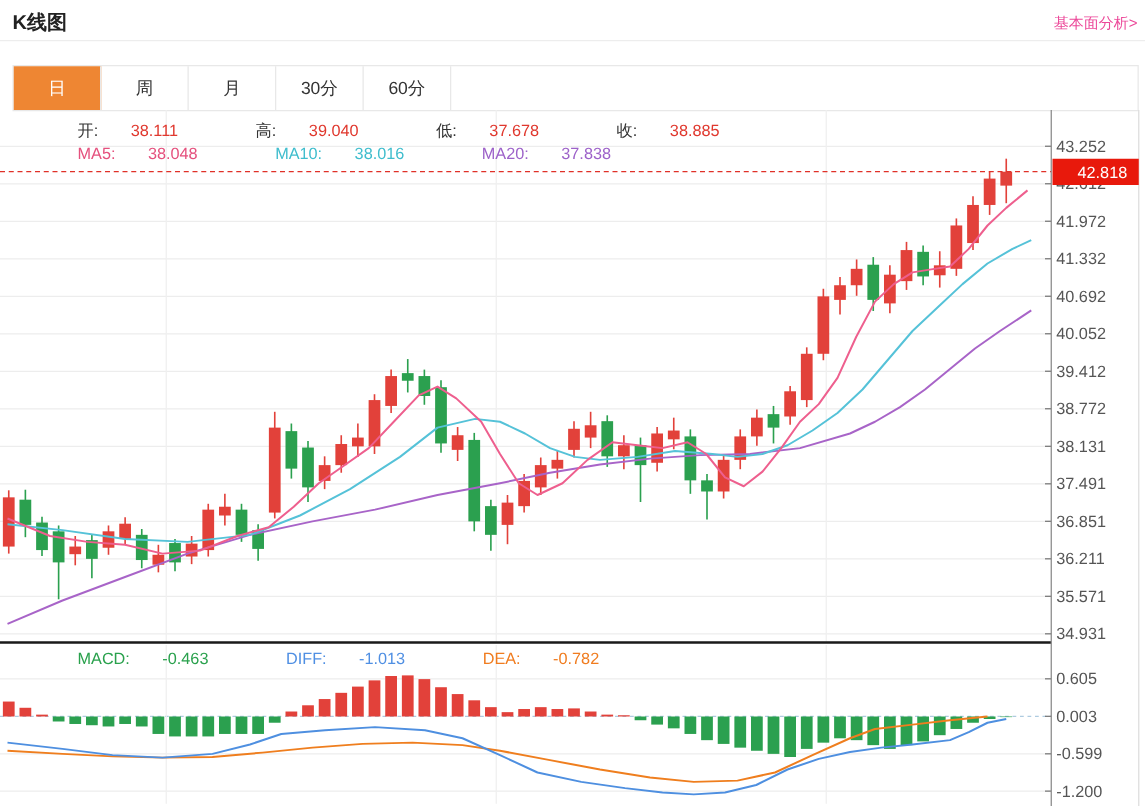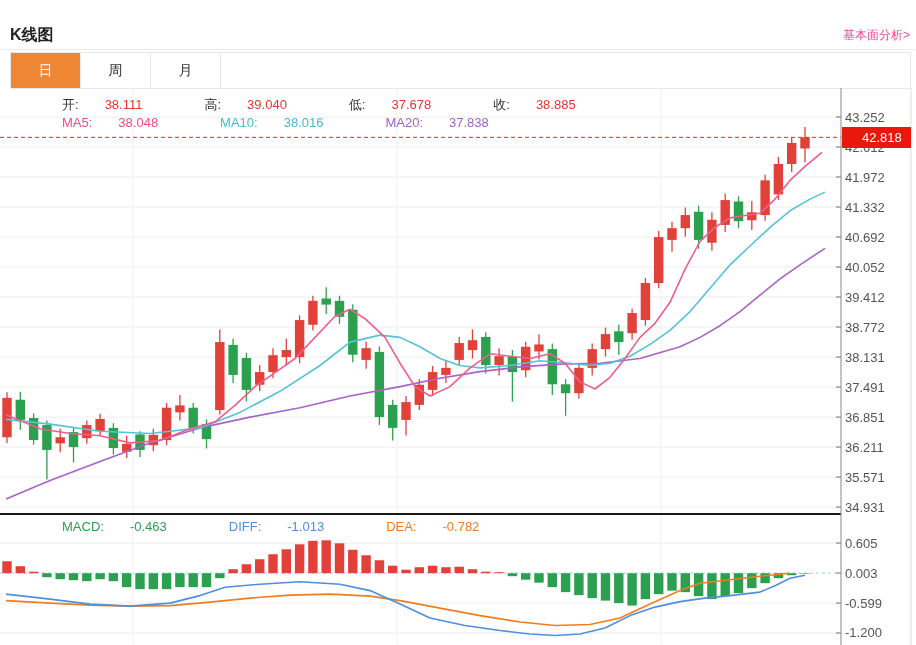--- a/index.html
+++ b/index.html
@@ -1,20 +1,20 @@
 <!DOCTYPE html>
 <html><head>
 <meta charset="utf-8">
 <style>
   * { margin:0; padding:0; box-sizing:border-box; }
   html,body { width:916px; height:645px; background:#ffffff; overflow:hidden;
               font-family:"Liberation Sans", sans-serif; }
   .app { position:relative; width:916px; height:645px; background:#fff; }
 
-  .header { position:absolute; left:0; top:17px; width:916px; height:33px;
+  .header { position:absolute; left:0; top:0; width:916px; height:33px;
             border-bottom:1px solid #ededed; }
   .title  { position:absolute; left:10px; top:8px; font-size:16px; font-weight:bold; color:#222; }
   .fund-link { position:absolute; right:6px; top:10px; font-size:12px; color:#ec4899; cursor:pointer; }
 
   .tabs { position:absolute; left:10px; top:52px; width:901px; height:37px;
           display:flex; border:1px solid #e8e8e8; background:#fff; }
   .tab  { width:70px; height:100%; display:flex; align-items:center; justify-content:center;
           font-size:14px; color:#333; border-right:1px solid #e8e8e8; cursor:pointer; }
   .tab.active { background:#ee8633; color:#fff; }
   .tab-filler { flex:1; }
@@ -37,20 +37,22 @@
 
   <div class="header">
     <div class="title">K线图</div>
     <div class="fund-link">基本面分析&gt;</div>
   </div>
 
   <div class="tabs">
       <div class="tab active">日</div>
       <div class="tab">周</div>
       <div class="tab">月</div>
+      <div class="tab">30分</div>
+      <div class="tab">60分</div>
       <div class="tab-filler"></div>
     </div>
 
   <div class="legend" style="left:18px; top:96px;"><span class="item"><span style="color: rgb(51, 51, 51);">开:</span><span style="color: rgb(224, 56, 46);">38.111</span></span><span class="item"><span style="color: rgb(51, 51, 51);">高:</span><span style="color: rgb(224, 56, 46);">39.040</span></span><span class="item"><span style="color: rgb(51, 51, 51);">低:</span><span style="color: rgb(224, 56, 46);">37.678</span></span><span class="item"><span style="color: rgb(51, 51, 51);">收:</span><span style="color: rgb(224, 56, 46);">38.885</span></span></div>
   <div class="legend" style="left:18px; top:115px;"><span class="item"><span style="color: rgb(229, 81, 126);">MA5:</span><span style="color: rgb(229, 81, 126);">38.048</span></span><span class="item"><span style="color: rgb(63, 189, 205);">MA10:</span><span style="color: rgb(63, 189, 205);">38.016</span></span><span class="item"><span style="color: rgb(157, 98, 201);">MA20:</span><span style="color: rgb(157, 98, 201);">37.838</span></span></div>
   <div class="legend" style="left:18px; top:519px;"><span class="item"><span style="color: rgb(42, 161, 77);">MACD:</span><span style="color: rgb(42, 161, 77);">-0.463</span></span><span class="item"><span style="color: rgb(79, 143, 227);">DIFF:</span><span style="color: rgb(79, 143, 227);">-1.013</span></span><span class="item"><span style="color: rgb(240, 124, 31);">DEA:</span><span style="color: rgb(240, 124, 31);">-0.782</span></span></div>
 
   <svg id="chart" width="916" height="645">
       <line x1="0" y1="117" x2="841" y2="117" stroke="#ededed" stroke-width="1"></line>
       <line x1="836" y1="117" x2="841" y2="117" stroke="#777" stroke-width="1"></line>

